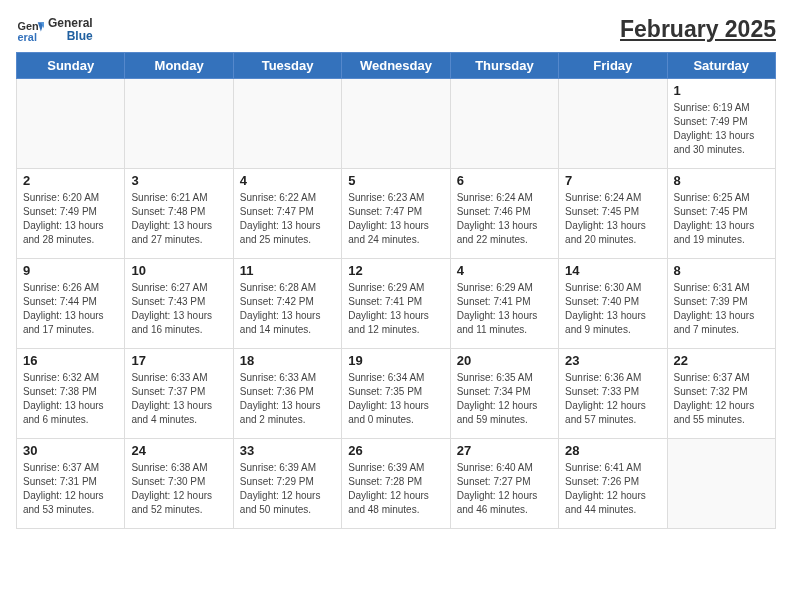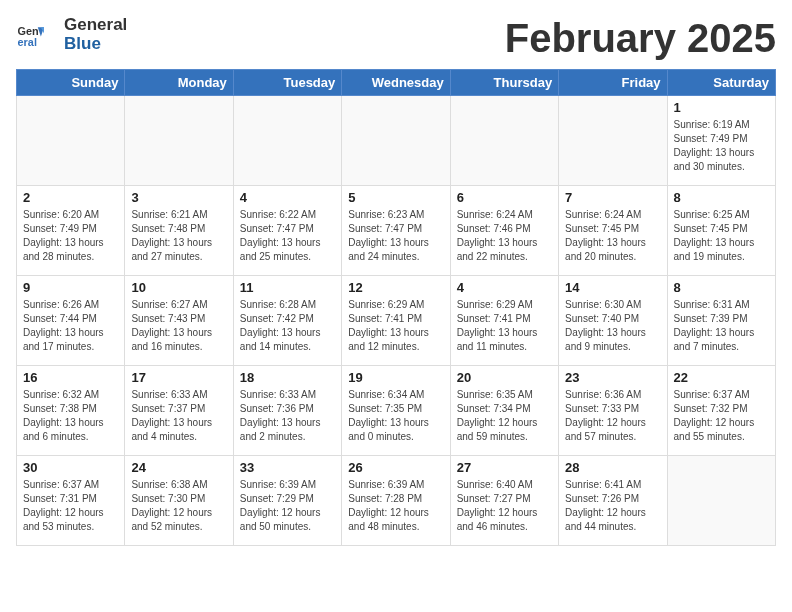--- a/index.html
+++ b/index.html
@@ -12,54 +12,56 @@
     }
     .header-area {
       display: flex;
       justify-content: space-between;
       align-items: flex-start;
       margin-bottom: 8px;
     }
     .logo {
       display: flex;
       align-items: center;
-      gap: 20px;
+      gap: 4px;
     }
     .logo-text {
-      font-size: 17px;
+      font-size: 12px;
       font-weight: bold;
       line-height: 1.1;
+      text-align: right;
     }
     .logo-general { color: #333; }
     .logo-blue { color: #2060a0; }
     .logo-icon {
       width: 28px;
       height: 28px;
     }
     .title-area {
       text-align: right;
     }
     .month-title {
-      font-size: 40px;
+      font-size: 23px;
       font-weight: bold;
       color: #333;
+      text-decoration: underline;
     }
     .subtitle {
       font-size: 14px;
       color: #555;
     }
     .calendar {
       width: 100%;
       border-collapse: collapse;
       border: 1px solid #ccc;
     }
     .calendar th {
       background-color: #3472bc;
       color: #fff;
-      text-align: right;
+      text-align: center;
       padding: 5px 6px;
       font-size: 13px;
       border: 1px solid #5588cc;
     }
     .calendar td {
       vertical-align: top;
       padding: 4px 6px;
       border: 1px solid #ddd;
       width: calc(100% / 7);
       height: 90px;

